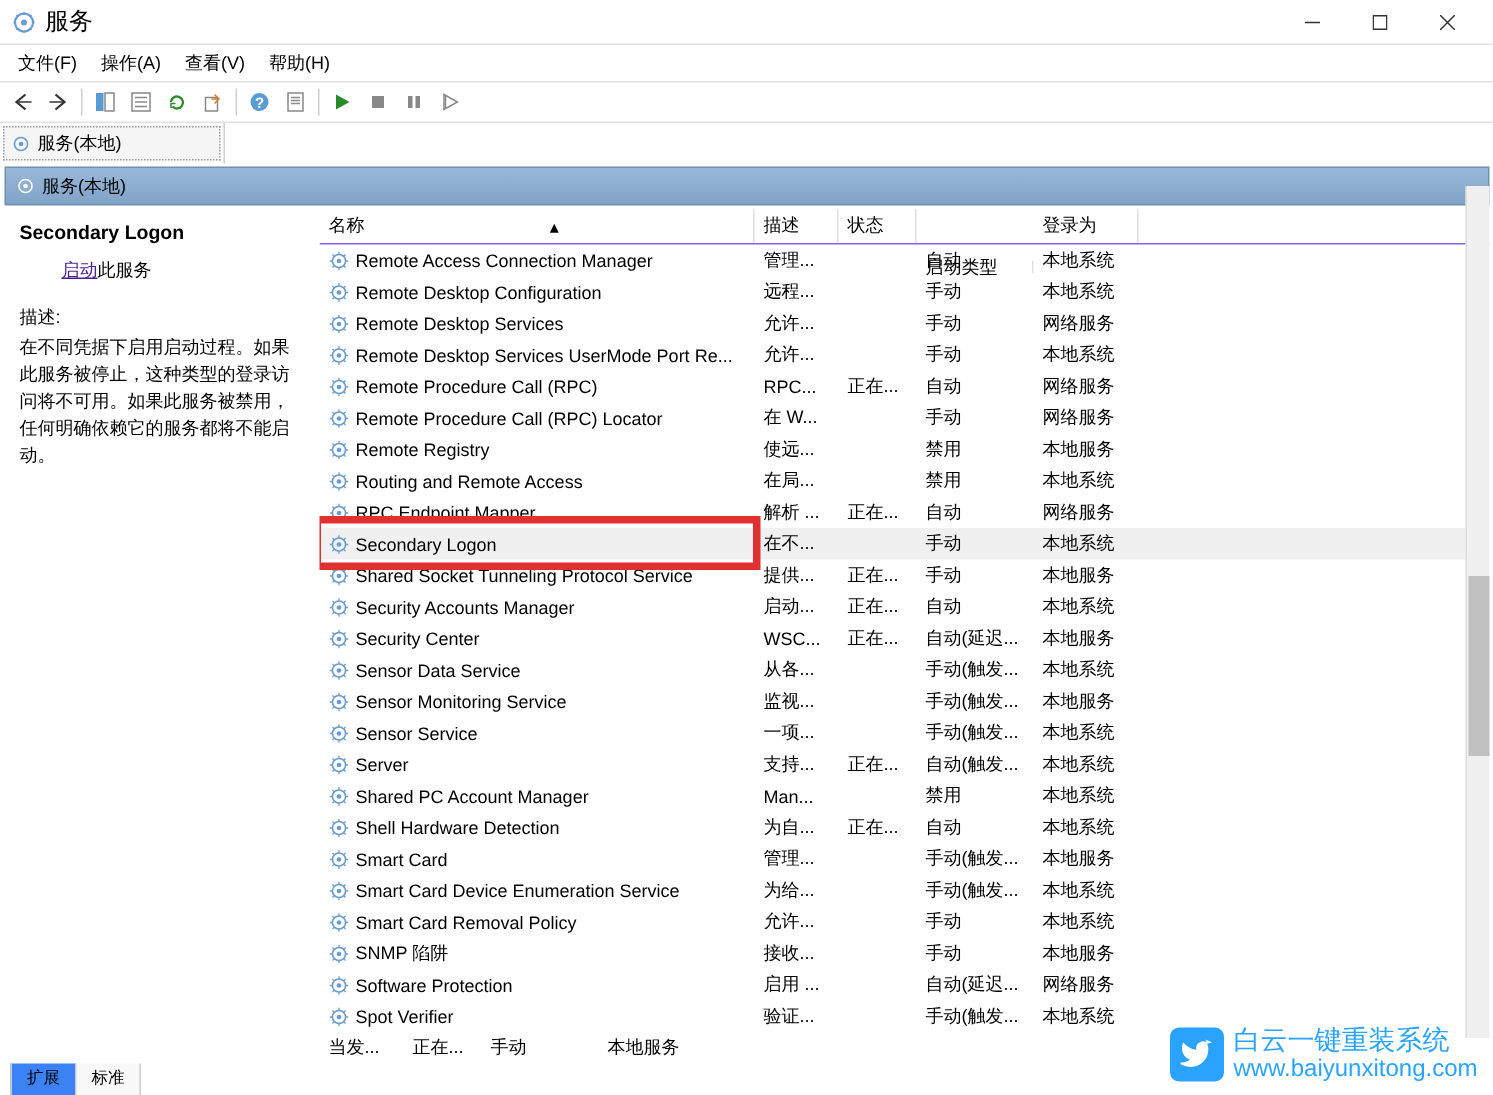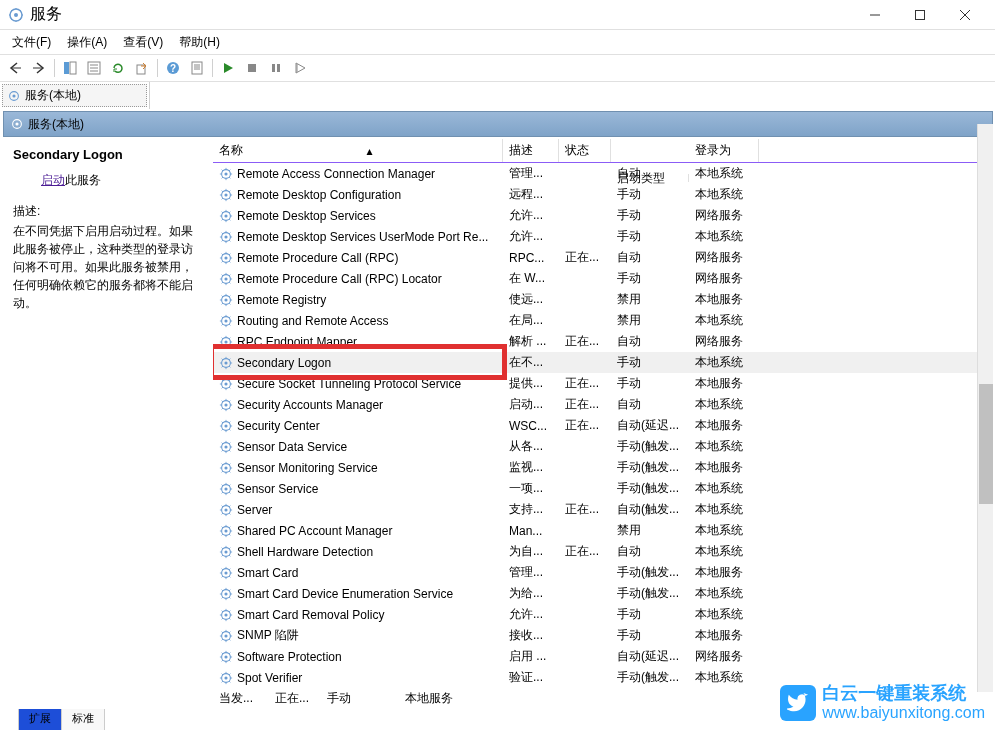--- a/index.html
+++ b/index.html
@@ -43,24 +43,24 @@
 .cell-desc { width: 56px; }
 .cell-status { width: 52px; }
 .cell-startup { width: 78px; }
 .cell-logon { width: 70px; }
 .svc-icon { width: 14px; height: 14px; margin-right: 4px; flex-shrink: 0; }
 .red-box { position: absolute; border: 5px solid #e03030; pointer-events: none; z-index: 10; }
 .scrollbar-v { position: absolute; right: 2px; top: 124px; width: 16px; height: 568px; background: #f0f0f0; border-left: 1px solid #ddd; }
 .scroll-thumb { position: absolute; left: 1px; width: 14px; background: #c0c0c0; }
 .tabs-bottom { height: 22px; display: flex; padding-left: 6px; }
 .tab-b { padding: 2px 10px; border: 1px solid #ccc; border-top: none; font-size: 11px; cursor: pointer; margin-right:-1px; background:#f8f8f8; }
-.tab-b.active { background:#1d4ed8;margin-left:11px; }
+.tab-b.active { background:#3b82f6; }
 .watermark { position: absolute; right: 10px; bottom: 8px; display: flex; align-items: center; gap: 6px; opacity: 0.95; }
 .wm-logo { width: 36px; height: 36px; background: #1e9fff; border-radius: 6px; display:flex; align-items:center; justify-content:center; }
-.wm-text { color: #1e9fff; font-size: 18px; font-weight: bold; line-height:1.1; }
+.wm-text { color: #1e9fff; font-size: 18px; font-weight: normal; line-height:1.1; }
 .wm-url { color: #1e9fff; font-size: 16px; }
 </style>
 </head>
 <body>
 
 <div class="titlebar">
   <span class="titlebar-icon">
     <svg width="16" height="16" viewBox="0 0 16 16">
         <circle cx="8" cy="8" r="6" fill="none" stroke="#6a9bd1" stroke-width="1.5"></circle>
         <circle cx="8" cy="8" r="2" fill="#6a9bd1"></circle>
@@ -361,21 +361,21 @@
               <div class="cell cell-startup">手动</div>
               <div class="cell cell-logon">本地系统</div>
             </div>
             <div class="row">
               <div class="cell cell-name">
                 <span class="svc-icon"><svg width="14" height="14" viewBox="0 0 16 16">
                     <circle cx="8" cy="8" r="5" fill="none" stroke="#6a9bd1" stroke-width="1.2"></circle>
                     <circle cx="8" cy="8" r="1.8" fill="#6a9bd1"></circle>
                     <path d="M8 1v2M8 13v2M1 8h2M13 8h2M3 3l1.5 1.5M11.5 11.5L13 13M3 13l1.5-1.5M11.5 4.5L13 3" stroke="#6a9bd1" stroke-width="1"></path>
                   </svg></span>
-                <span>Secure Socket Tunneling Protocol Service</span>
+                <span>Shared Socket Tunneling Protocol Service</span>
               </div>
               <div class="cell cell-desc">提供...</div>
               <div class="cell cell-status">正在...</div>
               <div class="cell cell-startup">手动</div>
               <div class="cell cell-logon">本地服务</div>
             </div>
             <div class="row">
               <div class="cell cell-name">
                 <span class="svc-icon"><svg width="14" height="14" viewBox="0 0 16 16">
                     <circle cx="8" cy="8" r="5" fill="none" stroke="#6a9bd1" stroke-width="1.2"></circle>

